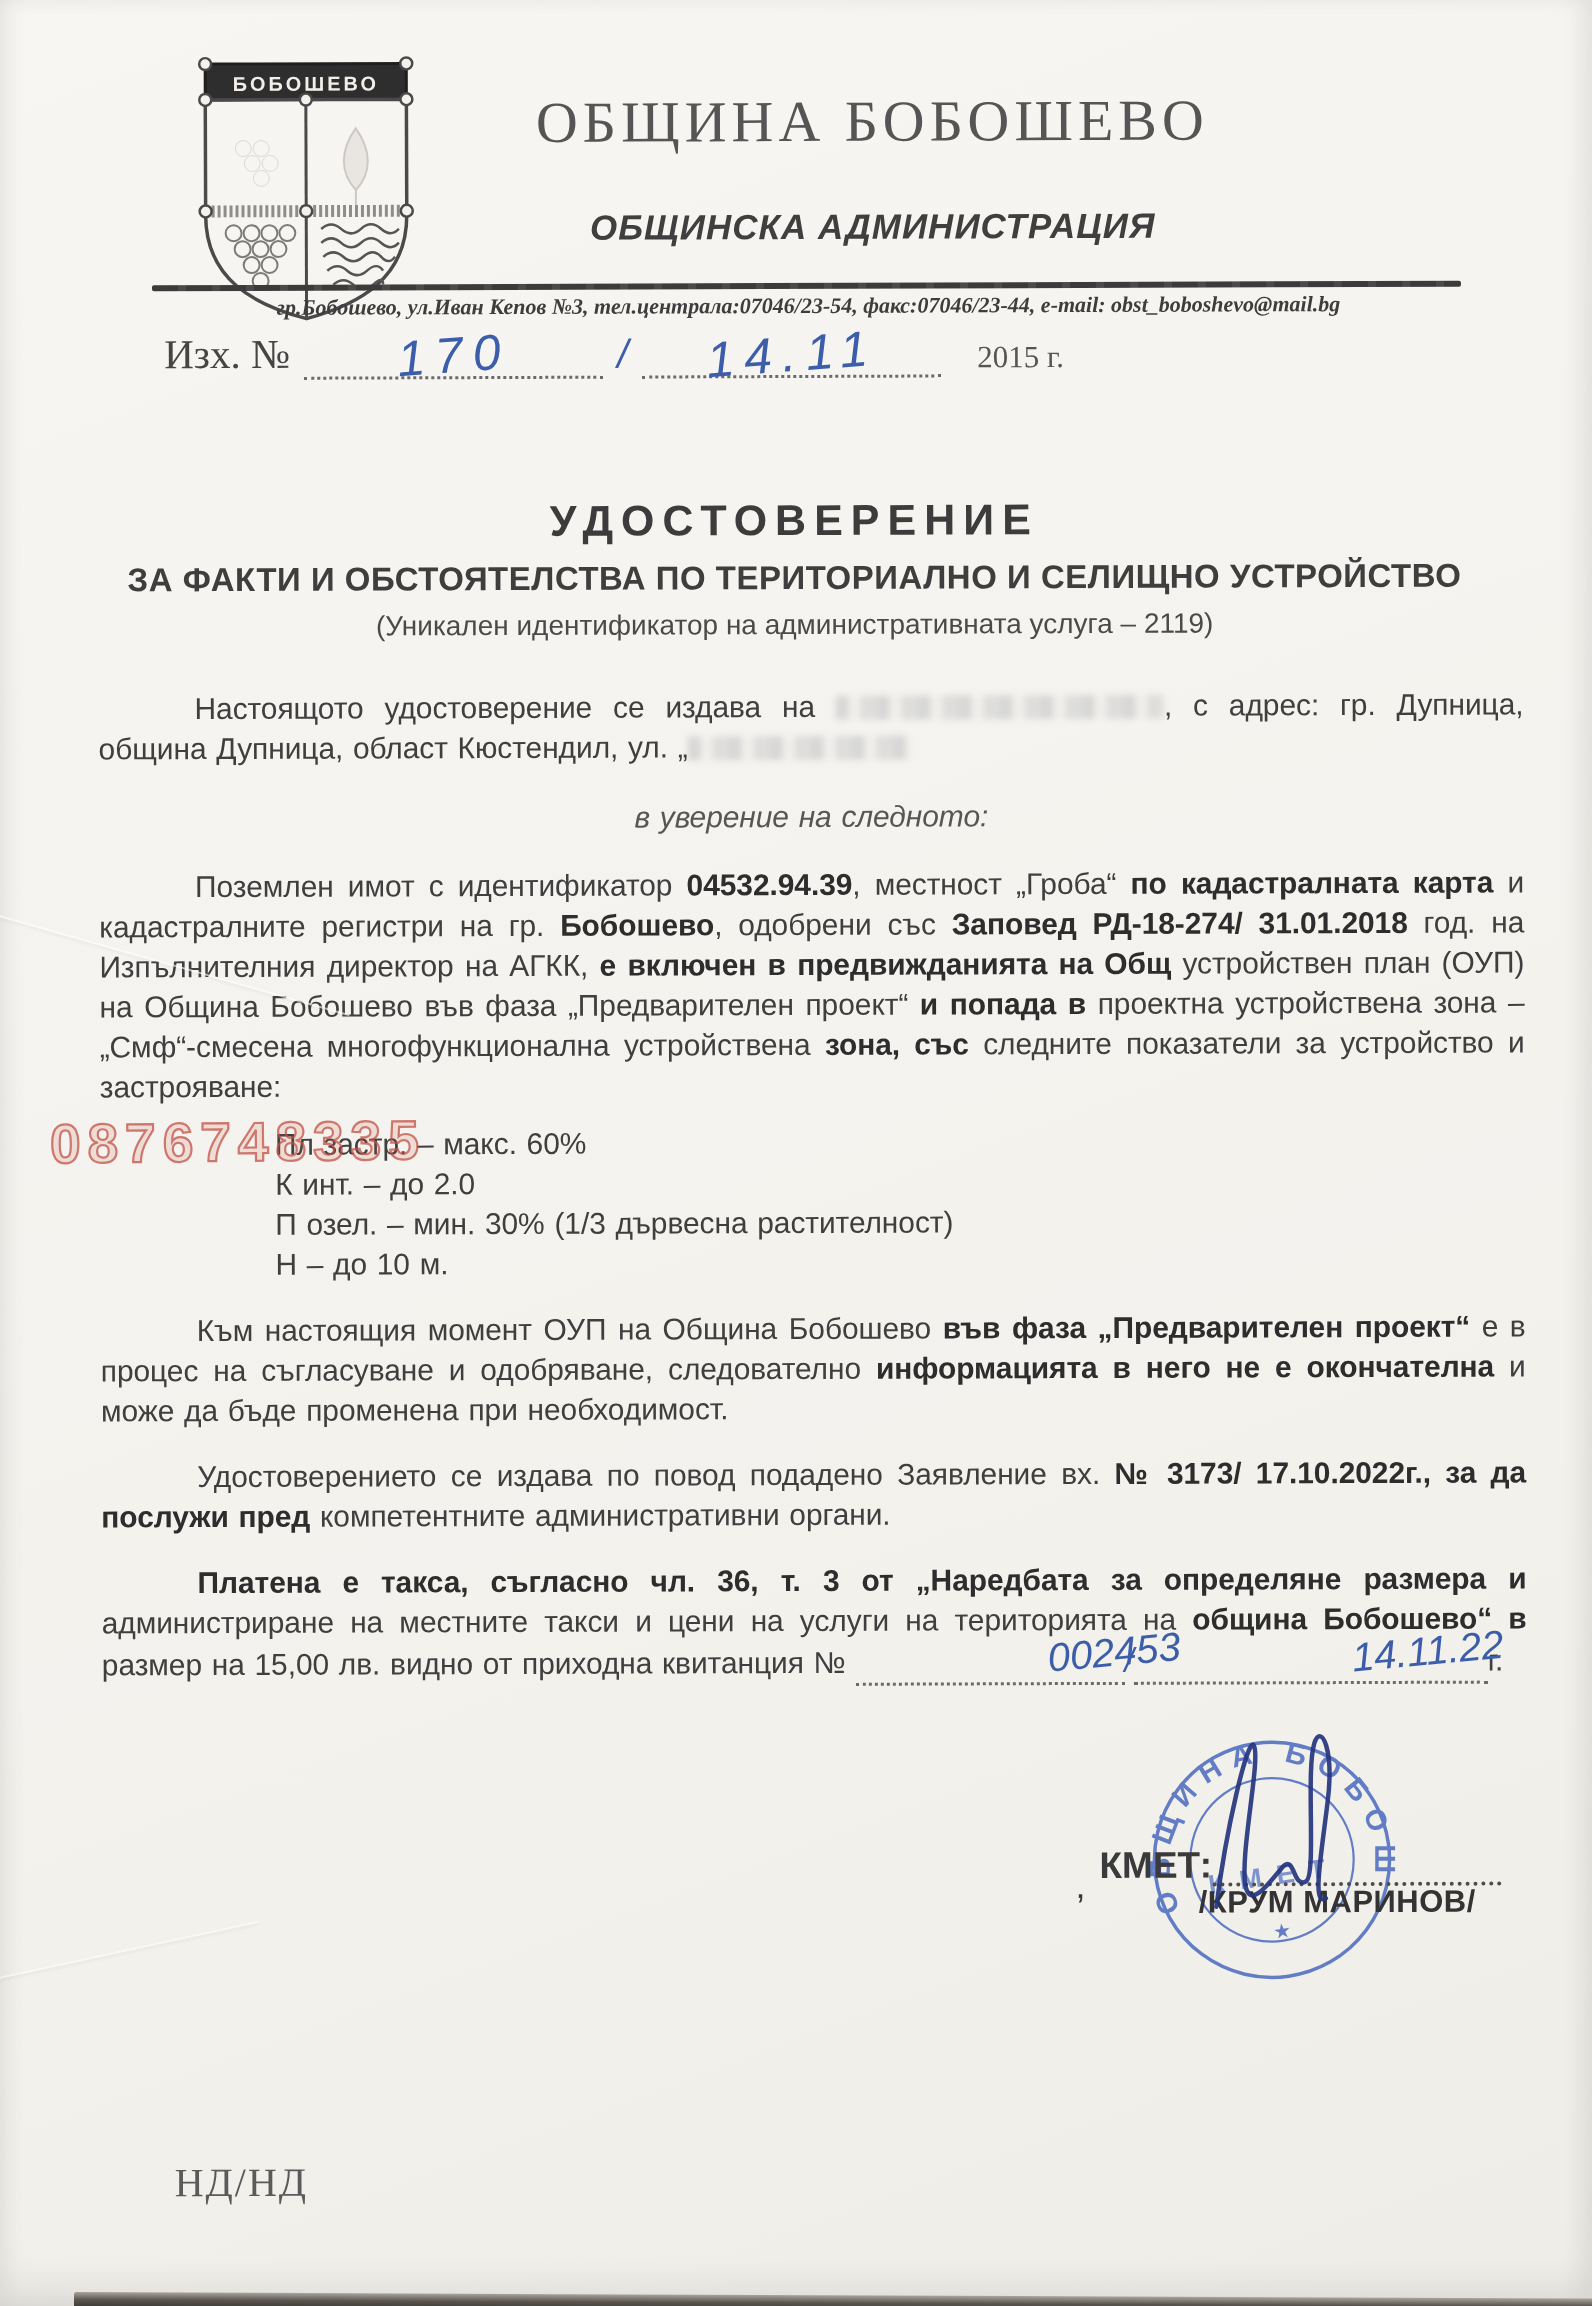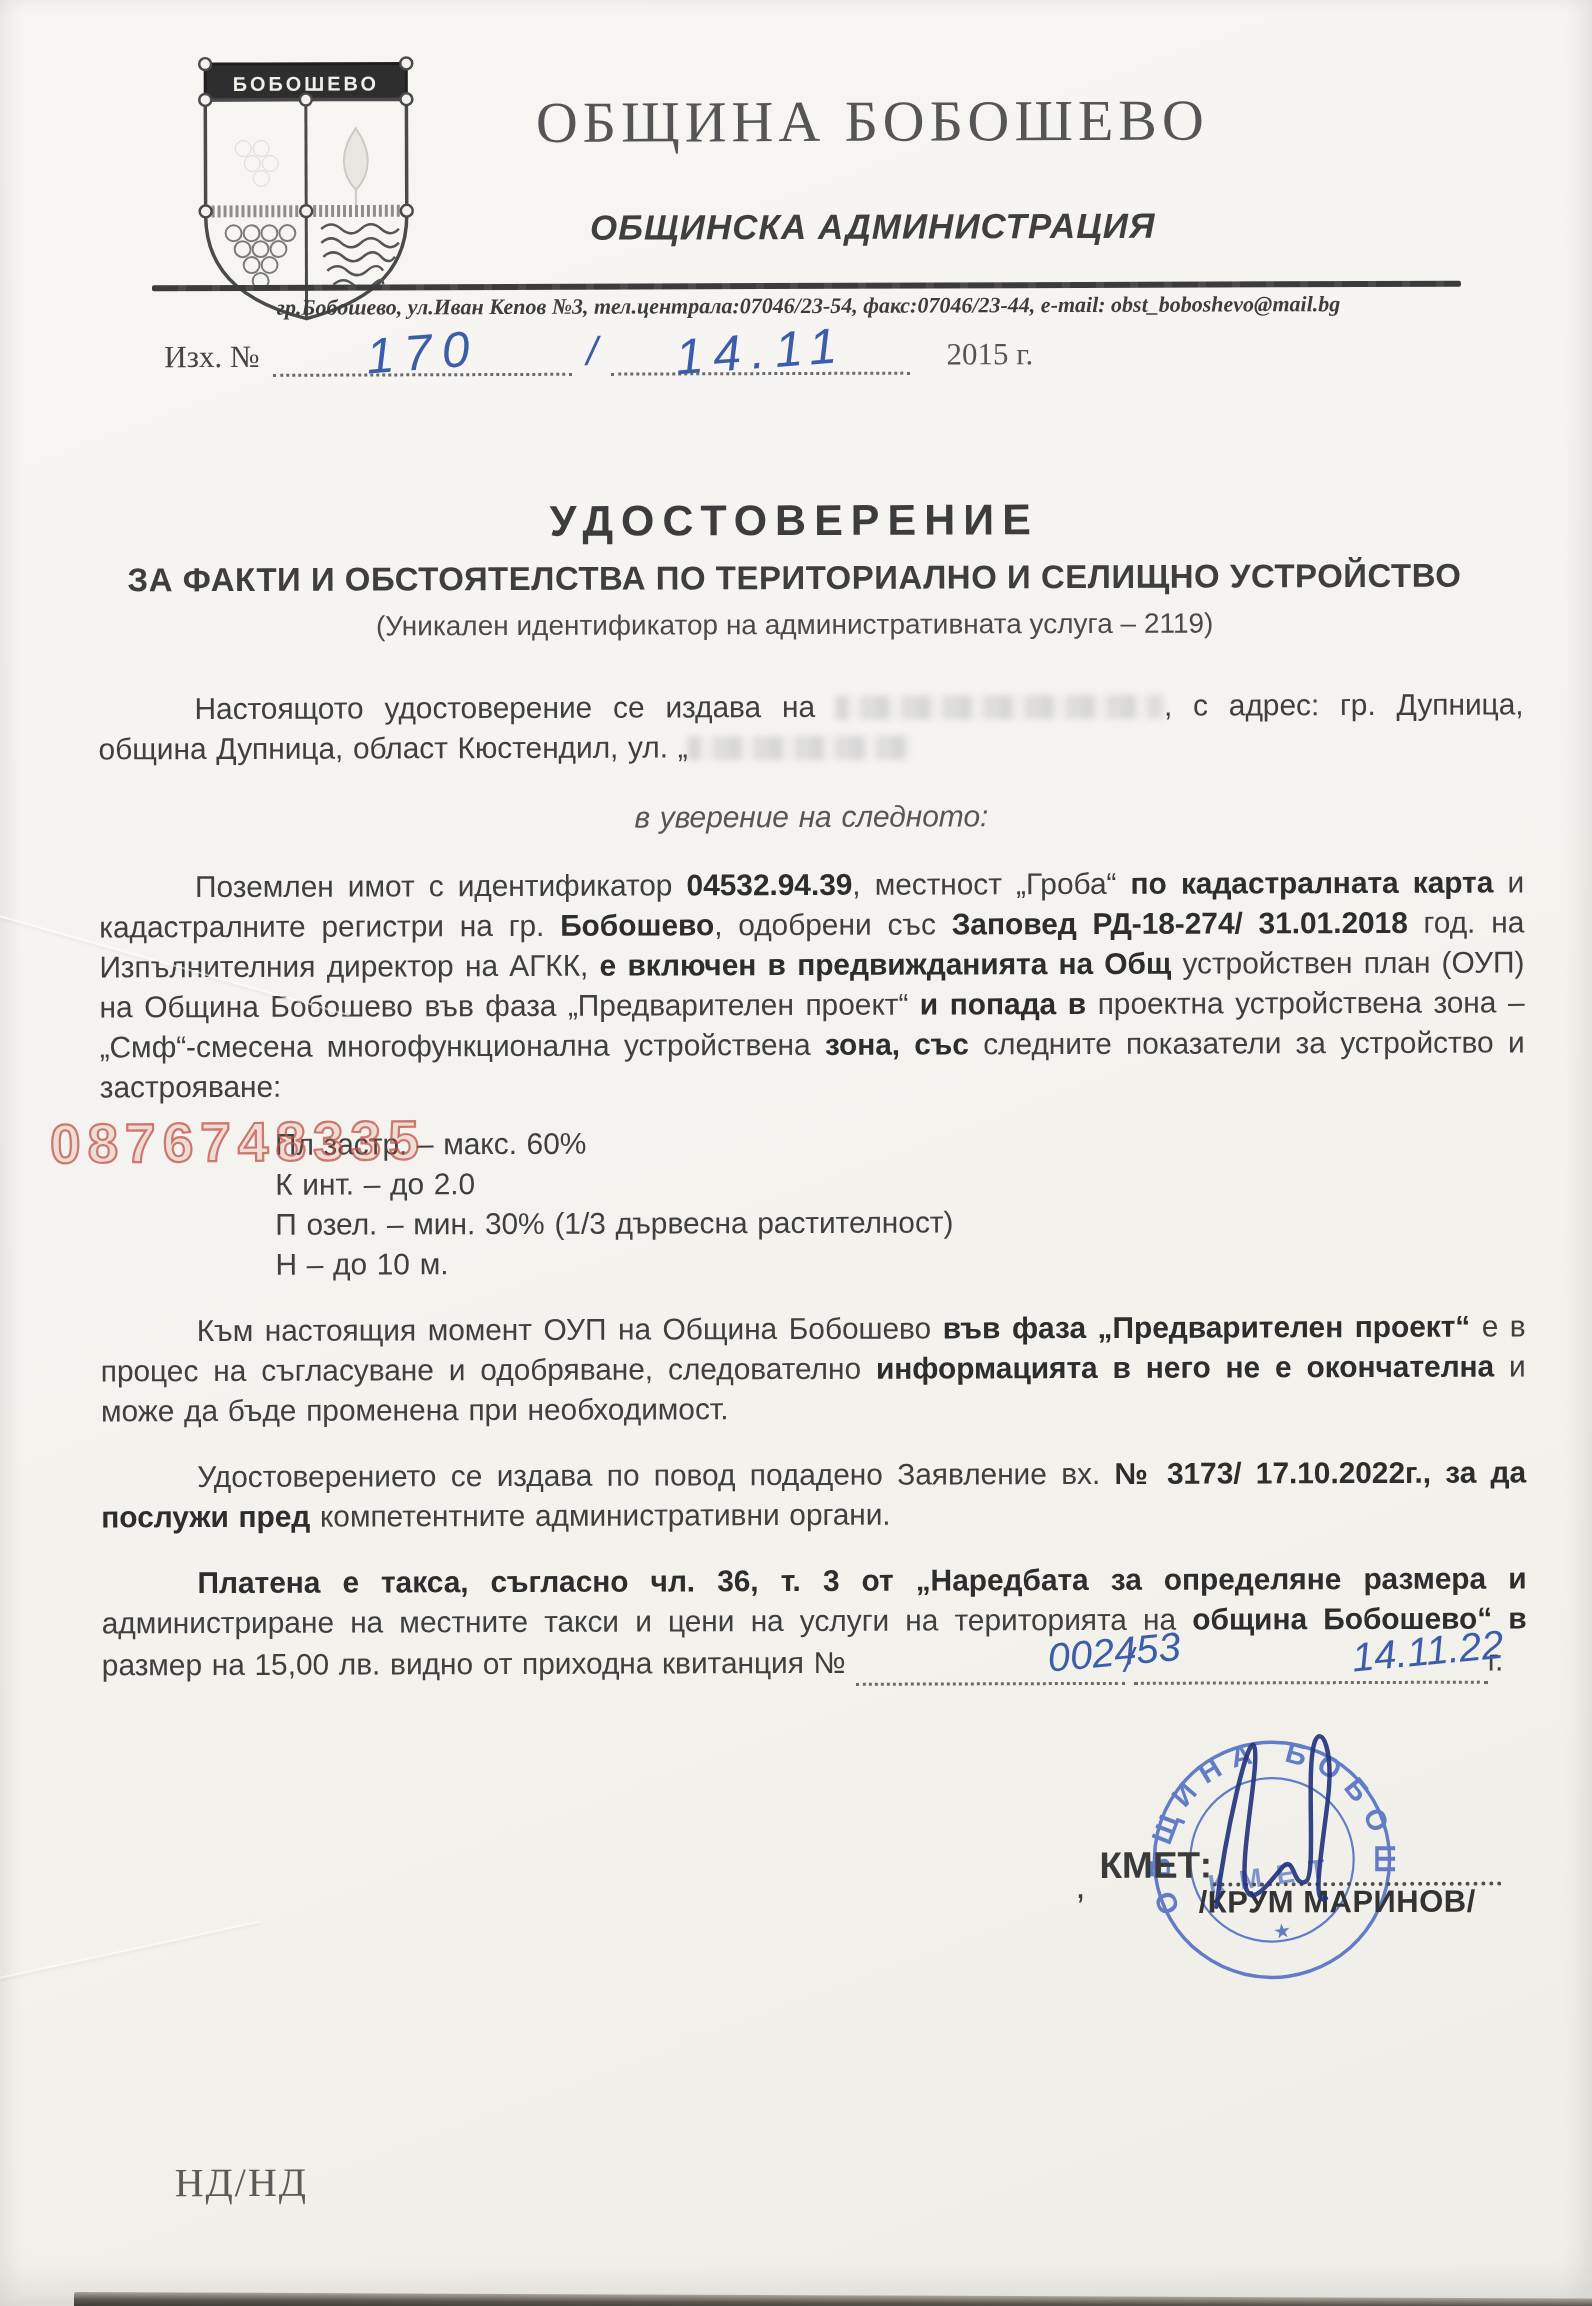--- a/index.html
+++ b/index.html
@@ -17,21 +17,21 @@
   .muni-title{font-family:"Liberation Serif","DejaVu Serif",serif;font-size:58px;letter-spacing:5px;color:#555;font-weight:400;}
   .admin-sub{margin-top:52px;font-size:35px;font-weight:700;font-style:italic;color:#3f3f3f;letter-spacing:1px;}
   .rule{position:absolute;left:155px;top:283px;width:1309px;height:6px;
         background:repeating-linear-gradient(90deg,#3b3b3b 0 26px,#4a4a4a 26px 34px);border-radius:2px;}
   .contact{position:absolute;left:100px;top:293px;width:1423px;text-align:center;
            font-family:"Liberation Serif","DejaVu Serif",serif;font-style:italic;font-weight:700;
            font-size:22px;color:#3d3d3d;}
 
   
   .ref{position:absolute;left:167px;top:328px;display:flex;align-items:flex-end;gap:14px;}
-  .ref .lbl{font-family:"Liberation Serif","DejaVu Serif",serif;font-size:31px;color:#454545;padding-bottom:2px;}
+  .ref .lbl{font-family:"Liberation Serif","DejaVu Serif",serif;font-size:41px;color:#454545;padding-bottom:2px;}
   .dotline{display:inline-block;border-bottom:3px dotted #6b6b6b;text-align:center;}
   .ref .d1{width:299px;} .ref .d2{width:299px;}
   .hand{font-style:italic;color:var(--handwriting,#3c5da9);}
   .ref .hand-big{display:inline-block;font-size:50px;letter-spacing:10px;transform:rotate(-4deg);line-height:.85;}
   .ref .slash{font-size:40px;padding-bottom:2px;}
   .ref .year{font-family:"Liberation Serif","DejaVu Serif",serif;font-size:31px;color:#555;margin-left:22px;padding-bottom:2px;}
 
   
   .title-block{position:absolute;left:85px;top:496px;width:1423px;text-align:center;}
   .doc-title{font-size:43px;font-weight:700;letter-spacing:8px;color:#3c3c3c;}

